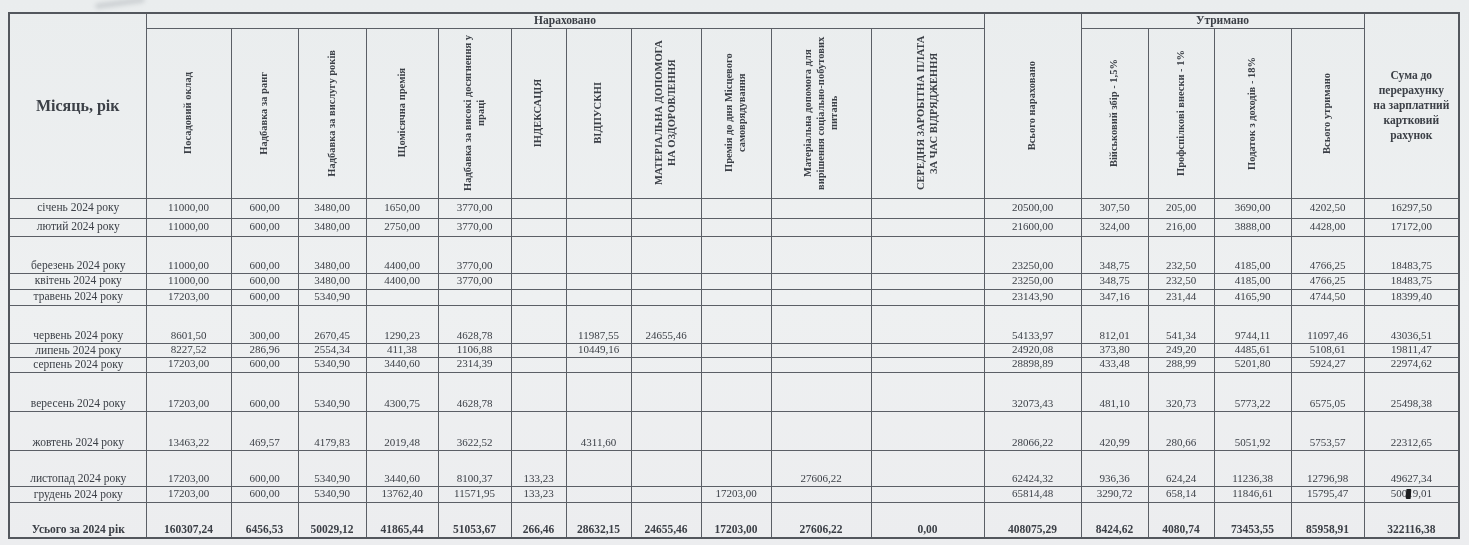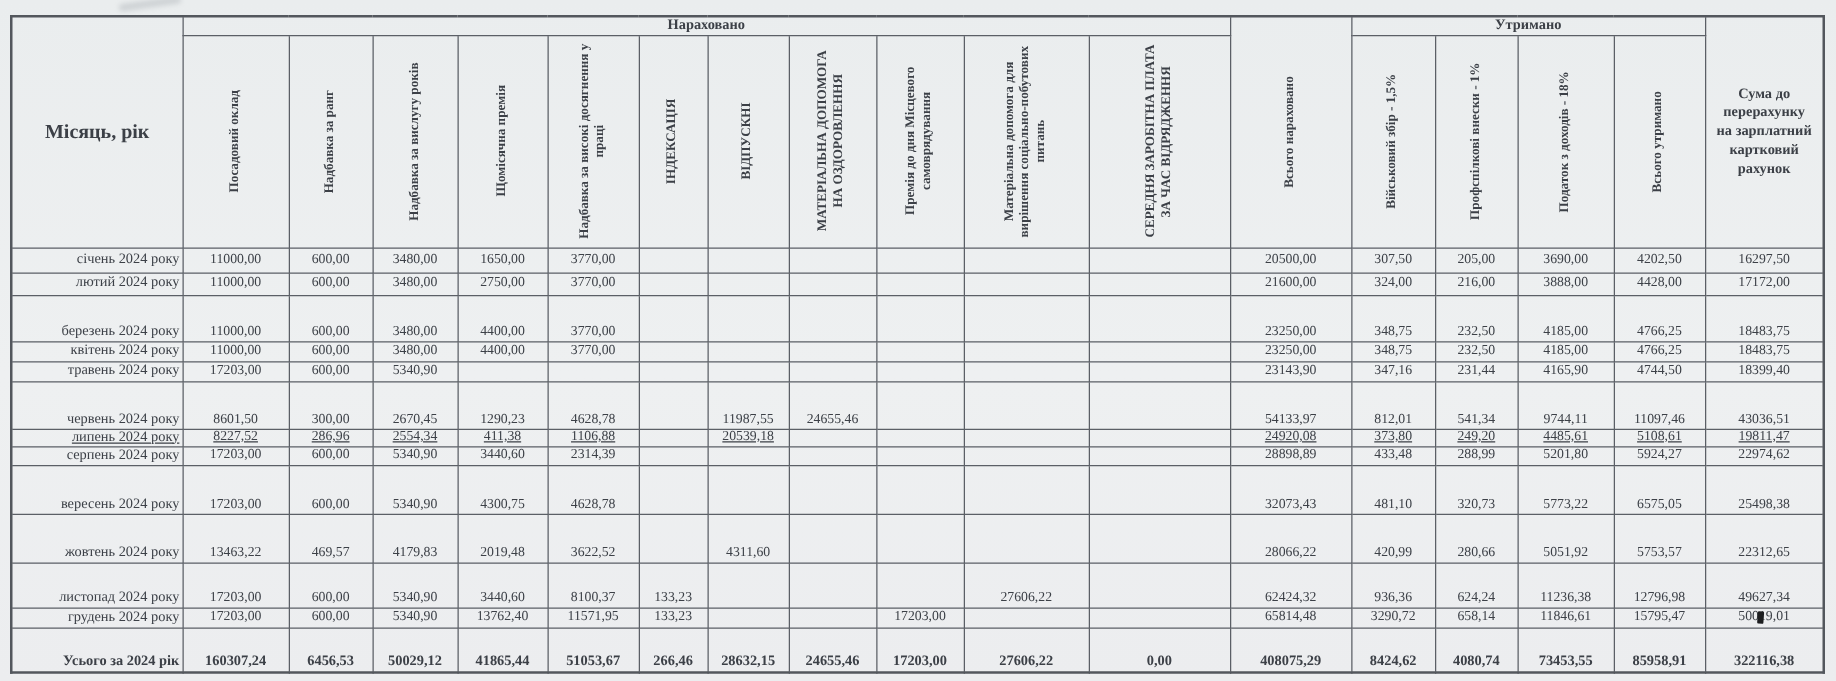--- a/index.html
+++ b/index.html
@@ -50,21 +50,21 @@
     text-align:center;
     max-height:158px;
   }
   .sum-h{
     font-weight:bold;font-size:11.5px;line-height:1.3;
     text-align:center;vertical-align:middle;
     padding:14px 7px;
     overflow-wrap:break-word;
   }
   td.label{
-    font-size:11.5px;text-align:right;padding:0 2px 1px 3px;white-space:nowrap;
+    font-size:11.5px;text-align:center;padding:0 2px 1px 3px;white-space:nowrap;
   }
   td.num{
     font-size:11px;text-align:center;white-space:nowrap;padding:0 1px 1px 1px;
   }
   tr.vb td{vertical-align:bottom;line-height:1.1;}
   tr.mid td{vertical-align:middle;line-height:1.05;}
   tr.total td{font-weight:bold;font-size:11.5px;}
   .ink-blot{
     position:absolute;left:1406px;top:489px;width:5px;height:10px;
     background:#1d1e20;border-radius:1px;transform:rotate(4deg);
@@ -301,29 +301,29 @@
           <td class="num"></td>
           <td class="num"></td>
           <td class="num"></td>
           <td class="num">54133,97</td>
           <td class="num">812,01</td>
           <td class="num">541,34</td>
           <td class="num">9744,11</td>
           <td class="num">11097,46</td>
           <td class="num">43036,51</td>
         </tr>
-        <tr class="mid" style="height: 14px; text-decoration: underline;">
+        <tr class="mid" style="height: 14px;">
           <td class="label">липень 2024 року</td>
           <td class="num">8227,52</td>
           <td class="num">286,96</td>
           <td class="num">2554,34</td>
           <td class="num">411,38</td>
           <td class="num">1106,88</td>
           <td class="num"></td>
-          <td class="num">20539,18</td>
+          <td class="num">10449,16</td>
           <td class="num"></td>
           <td class="num"></td>
           <td class="num"></td>
           <td class="num"></td>
           <td class="num">24920,08</td>
           <td class="num">373,80</td>
           <td class="num">249,20</td>
           <td class="num">4485,61</td>
           <td class="num">5108,61</td>
           <td class="num">19811,47</td>

